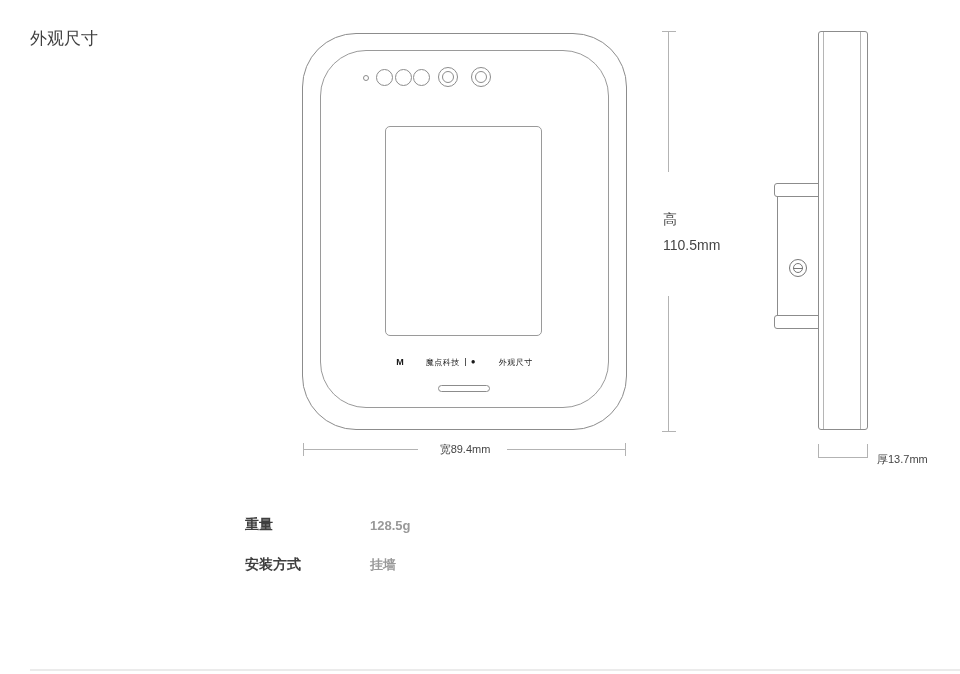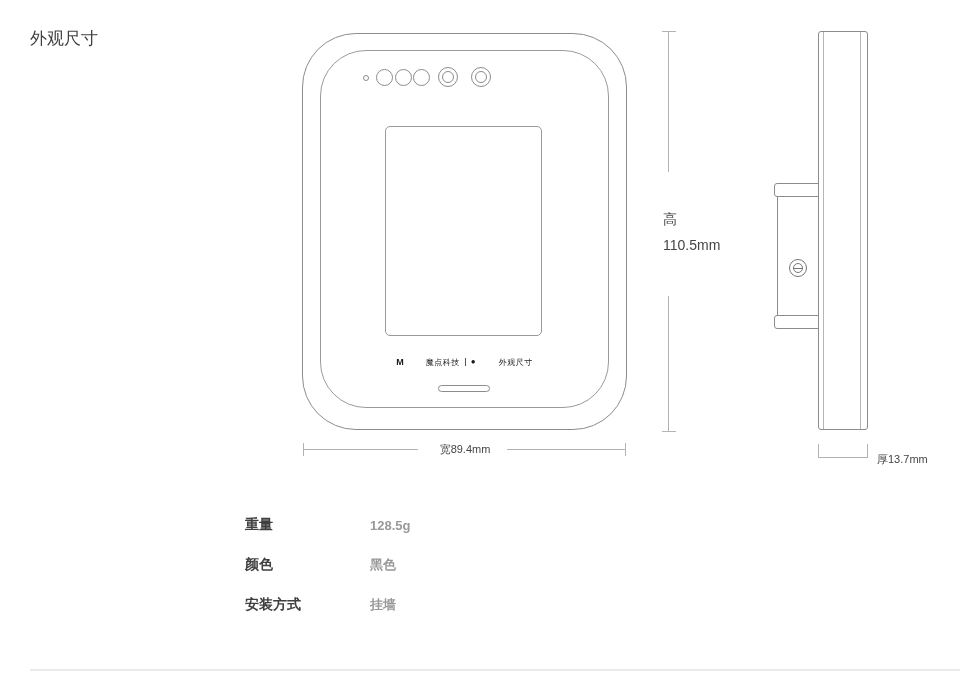--- a/index.html
+++ b/index.html
@@ -127,24 +127,20 @@
 
   <div class="thick-bracket"></div>
   <div class="dim-text" style="left:877px; top:452px;">厚13.7mm</div>
 
   <div class="spec-table">
     <div class="spec-row">
       <div class="spec-label">重量</div>
       <div class="spec-value">128.5g</div>
     </div>
     <div class="spec-row">
-      <div class="spec-label">颜色</div>
-      <div class="spec-value">黑色</div>
-    </div>
-    <div class="spec-row">
       <div class="spec-label">安装方式</div>
       <div class="spec-value">挂墙</div>
     </div>
   </div>
 
   <div class="divider"></div>
 
 </div>
 
 </body></html>

